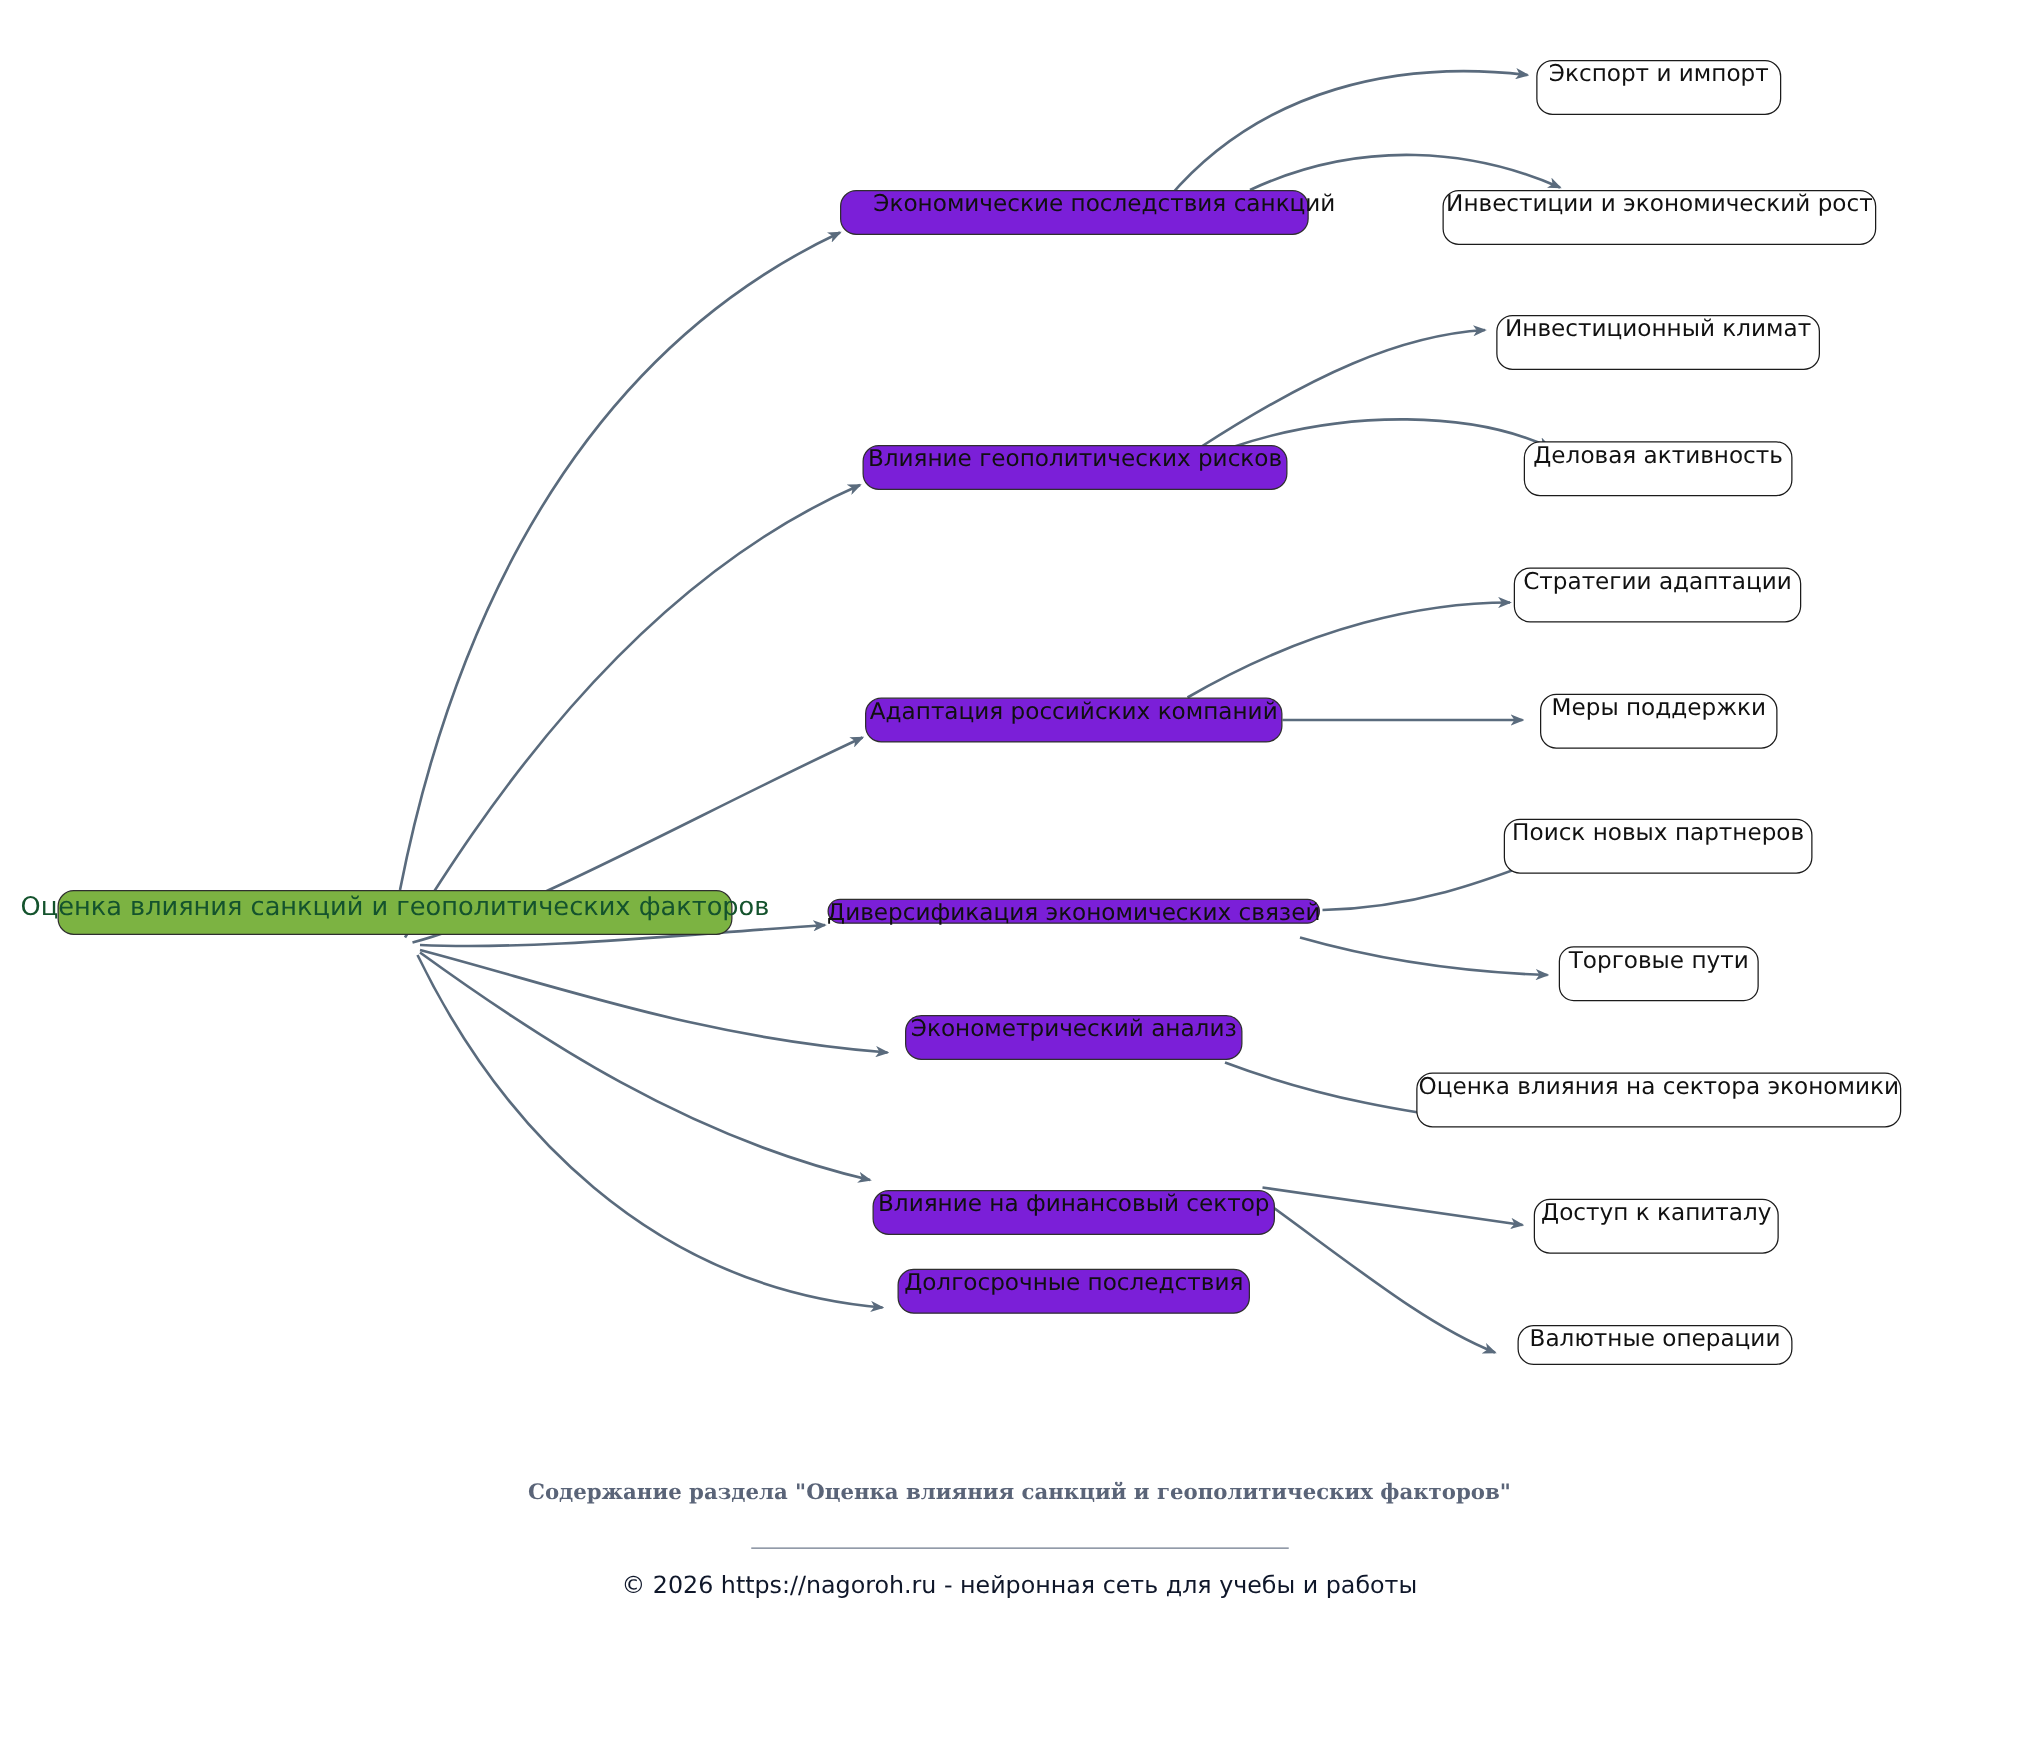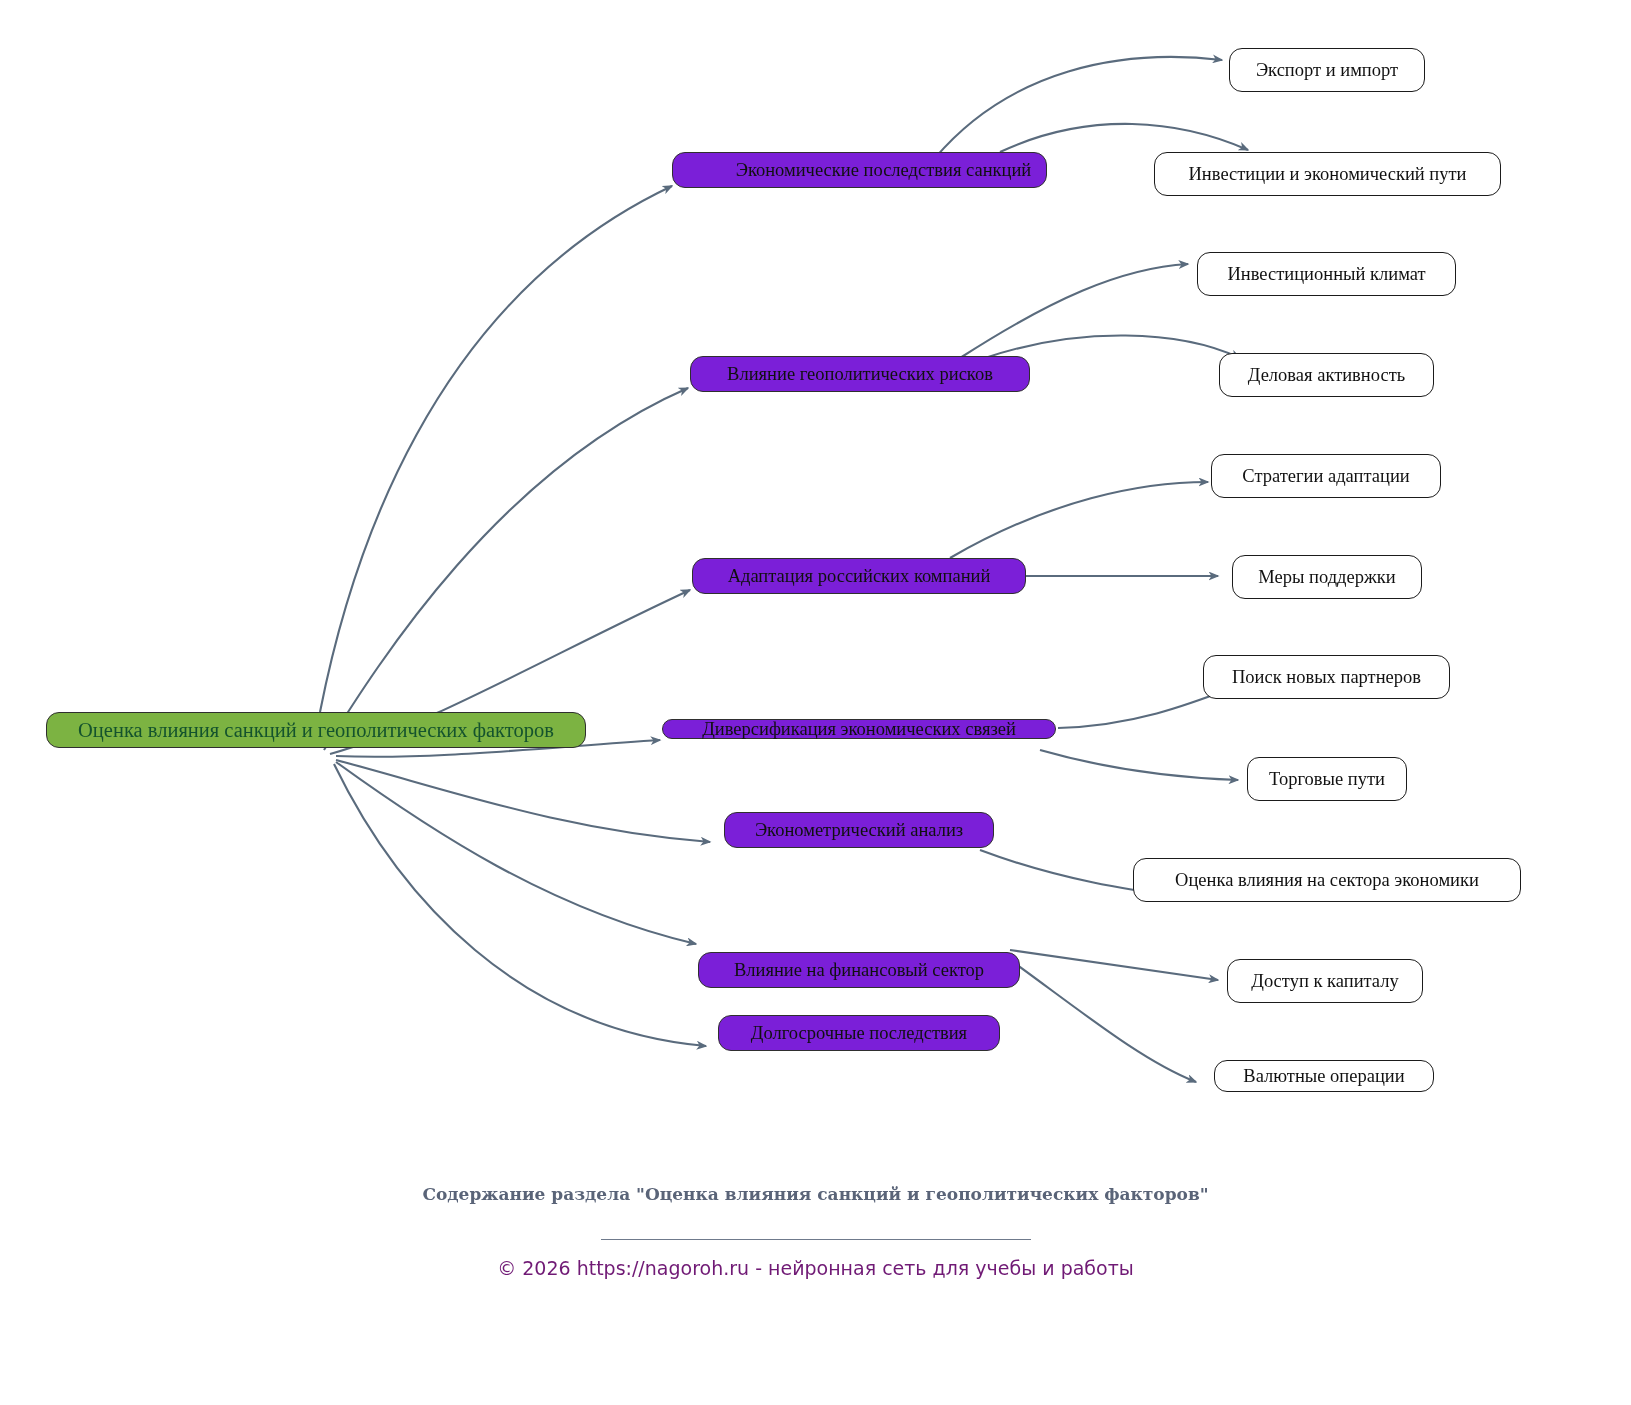--- a/index.html
+++ b/index.html
@@ -5,38 +5,38 @@
   html,body{margin:0;padding:0;background:#ffffff;}
   body{width:1631px;height:1405px;position:relative;overflow:hidden;
        font-family:"DejaVu Sans","Liberation Sans",sans-serif;}
 
   #canvas{position:absolute;left:0;top:0;width:1631px;height:1405px;}
 
   svg#edges{position:absolute;left:0;top:0;width:1631px;height:1405px;
             pointer-events:none;}
 
   .node{position:absolute;box-sizing:border-box;display:flex;
-        align-items:center;justify-content:center;
-        border-radius:13px;white-space:nowrap;font-family:Liberation Serif, serif;}
+        justify-content:center;
+        border-radius:13px;white-space:nowrap;}
 
   .node-root{background:#7CB342;border:1.4px solid #2f2f2f;
              color:#14532d;font-size:20.5px;}
 
   .node-branch{background:#7B1FD8;border:1.4px solid #2f2f2f;
                color:#101010;font-size:18.5px;}
 
   .node-leaf{background:#ffffff;border:1.4px solid #1b1b1b;
              color:#111111;font-size:18.5px;}
 
   .footer{position:absolute;left:0;width:1631px;text-align:center;}
   .footer-title{top:1182px;font-family:"DejaVu Serif","Liberation Serif",serif;
                 font-weight:bold;font-size:17px;color:#5A6478;line-height:25px;}
   .footer-rule{top:1228px;font-family:"DejaVu Sans","Liberation Sans",sans-serif;
                font-size:17px;color:#5A6478;letter-spacing:0px;}
-  .footer-copy{top:1257px;font-size:19px;color:#701a75;}
+  .footer-copy{top:1257px;font-size:19px;color:#0f172a;}
   .rule-line{display:inline-block;width:430px;height:0;
              border-bottom:1.6px solid #6f7a8c;vertical-align:middle;}
 </style>
 </head>
 <body>
 
 <div id="canvas">
 
   <svg id="edges" viewBox="0 0 1631 1405" xmlns="http://www.w3.org/2000/svg">
     <defs>
@@ -77,21 +77,21 @@
     <span>Оценка влияния санкций и геополитических факторов</span>
   </div>
 
   <div class="node node-branch" style="left:672px;top:152px;width:375px;height:36px;padding-left:48px;">
     <span>Экономические последствия санкций</span>
   </div>
   <div class="node node-leaf" style="left:1229px;top:48px;width:196px;height:44px;">
     <span>Экспорт и импорт</span>
   </div>
   <div class="node node-leaf" style="left:1154px;top:152px;width:347px;height:44px;">
-    <span>Инвестиции и экономический пути</span>
+    <span>Инвестиции и экономический рост</span>
   </div>
 
   <div class="node node-branch" style="left:690px;top:356px;width:340px;height:36px;">
     <span>Влияние геополитических рисков</span>
   </div>
   <div class="node node-leaf" style="left:1197px;top:252px;width:259px;height:44px;">
     <span>Инвестиционный климат</span>
   </div>
   <div class="node node-leaf" style="left:1219px;top:353px;width:215px;height:44px;">
     <span>Деловая активность</span>

